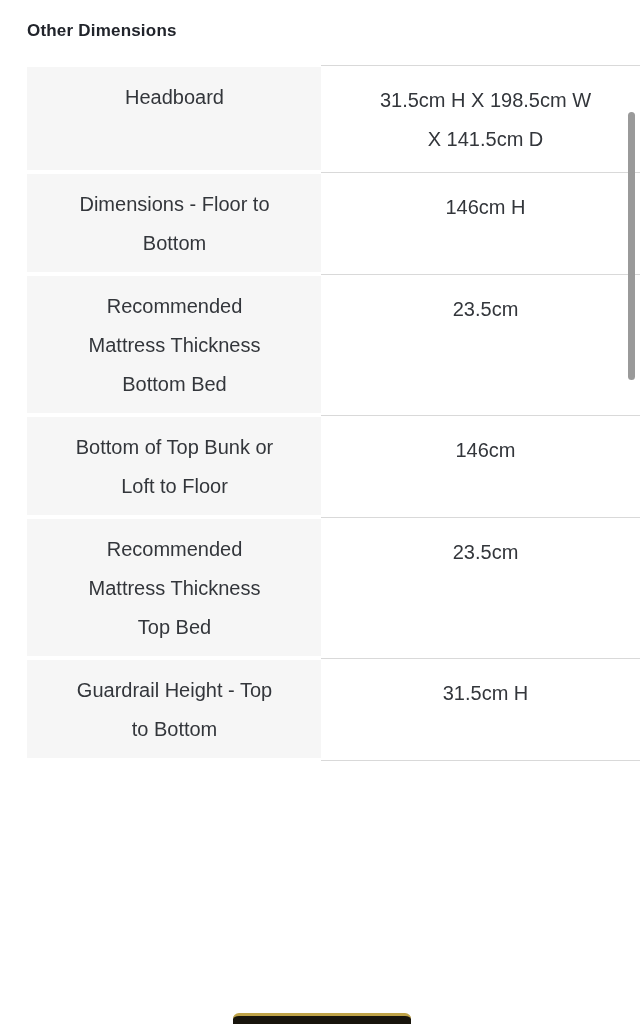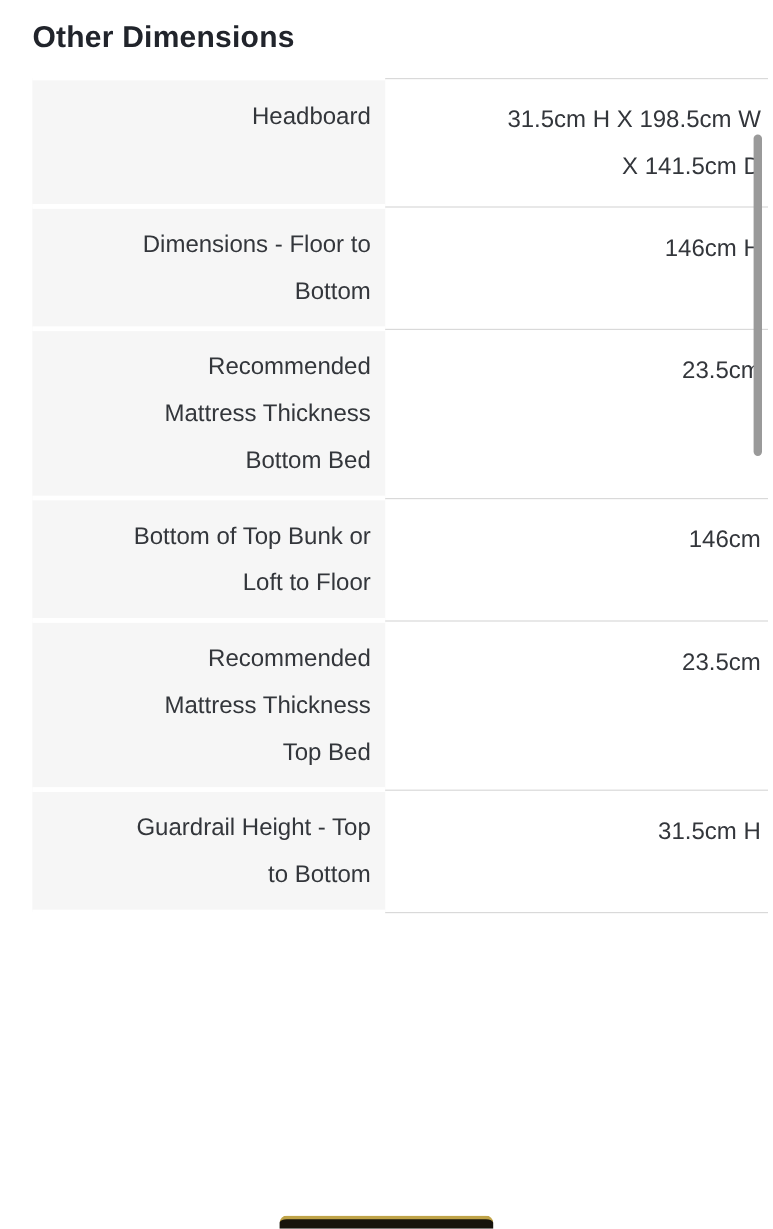--- a/index.html
+++ b/index.html
@@ -7,21 +7,21 @@
     width: 644px; height: 1024px;
     background: var(--page-bg, #ffffff);
     overflow: hidden;
     font-family: "Liberation Sans", "DejaVu Sans", sans-serif;
     position: relative;
   }
   .page { position: relative; width: 644px; height: 1024px; padding-top: 14px; }
 
   .section-title {
     margin-left: 27px;
-    font-size: 25px;
+    font-size: 17px;
     line-height: 34px;
     font-weight: 700;
     letter-spacing: 0.2px;
     color: var(--title-text, #21242b);
   }
 
   table.dim-table {
     margin: 15px 4px 0 27px;
     width: 613px;
     border-collapse: collapse;
@@ -29,21 +29,21 @@
   }
   table.dim-table tr { border-top: 1px solid var(--border, #d9d9d9); }
   table.dim-table tr:last-child { border-bottom: 1px solid var(--border, #d9d9d9); }
   table.dim-table th, table.dim-table td {
     vertical-align: top;
     font-size: 20px;
     font-weight: 400;
     line-height: 39px;
     color: var(--cell-text, #33363b);
     white-space: pre-line;
-    text-align: right;
+    text-align: center;
   }
   table.dim-table th {
     width: 294px;
     background: var(--row-header-bg, #f6f6f6);
     border-top: 4px solid #ffffff;
     border-bottom: 4px solid #ffffff;
     padding: 11px 12px 9px 13px;   
   }
   table.dim-table td {
     padding: 15px 6px 13px 16px;

